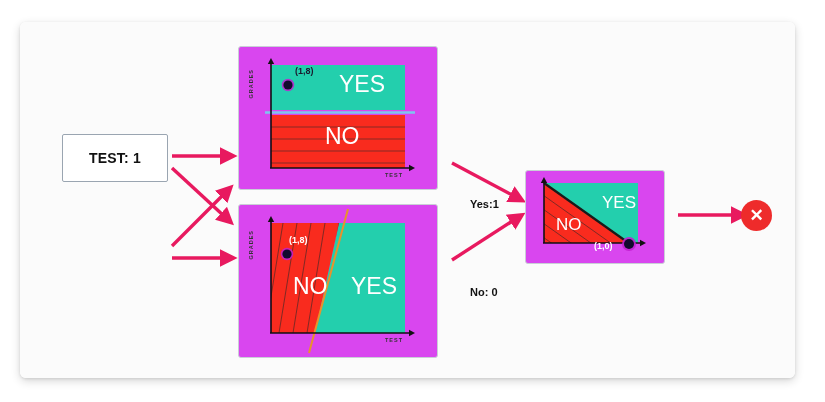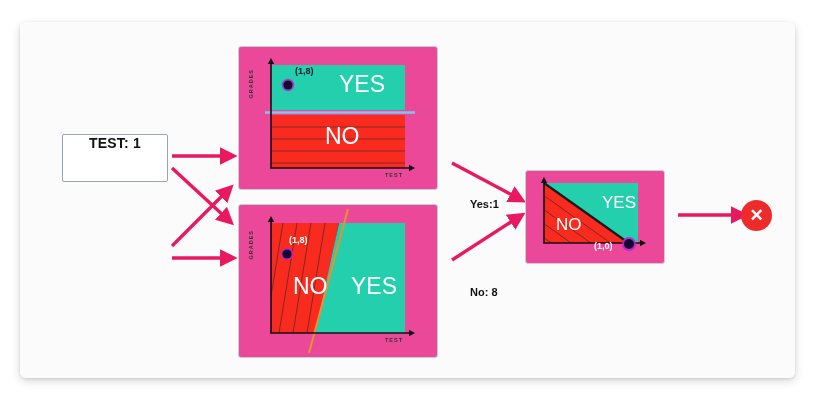--- a/index.html
+++ b/index.html
@@ -37,34 +37,34 @@
     border-radius: 6px;
   }
 
   
   .inputbox {
     position: absolute;
     background: #ffffff;
     border: 1px solid #9aa5b1;
     border-radius: 2px;
     display: flex;
-    align-items: flex-start;
+    align-items: center;
     justify-content: center;
     font-weight: bold;
     font-size: 14px;
     color: #111111;
     letter-spacing: 0.2px;
   }
   #box-test  { left: 62px;  top: 134px; width: 104px; height: 46px; }
   #box-grade { left: 62px;  top: 228px; width: 104px; height: 46px; }
 
   
   .panel {
     position: absolute;
-    background: #ec4899;
+    background: #d946ef;
     border: 1px solid #c9cfd6;
     border-radius: 3px;
   }
   #panel-top    { left: 238px; top: 46px;  width: 198px; height: 142px; }
   #panel-bottom { left: 238px; top: 204px; width: 198px; height: 152px; }
   #panel-right  { left: 525px; top: 170px; width: 138px; height: 92px; }
 
   .axis-label {
     position: absolute;
     font-size: 5.5px;
@@ -216,21 +216,21 @@
       </g>
     </svg>
     <span class="axis-label vert" style="left:9px; top:25px;">GRADES</span>
     <span class="axis-label" style="left:146px; top:132px;">TEST</span>
     <span class="pt-label onred" style="left:50px; top:30px;">(1,8)</span>
     <span class="region-text" style="left:54px; top:68px; font-size:23px;">NO</span>
     <span class="region-text" style="left:112px; top:68px; font-size:23px;">YES</span>
   </div>
 
   <span class="arrow-label" id="lbl-yes1">Yes:1</span>
-  <span class="arrow-label" id="lbl-no0">No: 8</span>
+  <span class="arrow-label" id="lbl-no0">No: 0</span>
 
   <div class="panel" id="panel-right">
     <svg width="138" height="92">
       <defs>
         <clipPath id="clipNoR">
           <polygon points="18,12 18,72 102,72"></polygon>
         </clipPath>
       </defs>
 
       <polygon points="18,12 112,12 112,72 102,72" fill="#23cfad"></polygon>

